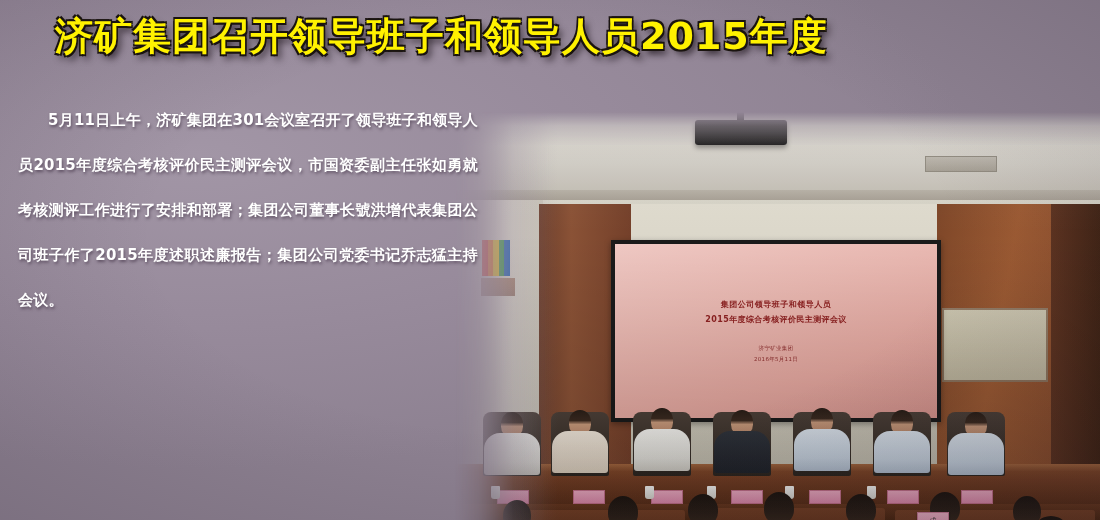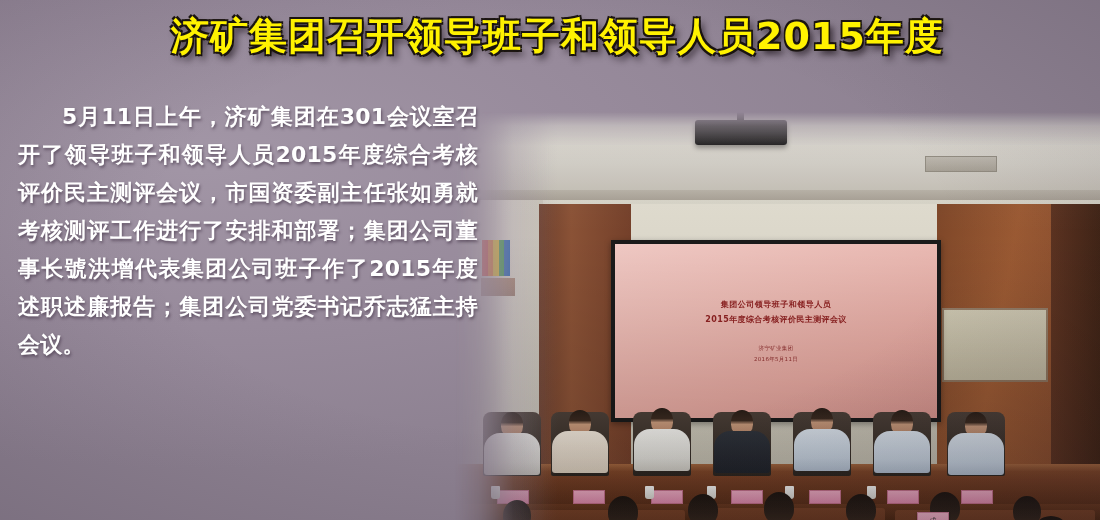--- a/index.html
+++ b/index.html
@@ -268,35 +268,34 @@
     color: #fff200;
     line-height: 1.18;
     white-space: nowrap;
     text-shadow:
       -1.6px -1.6px 0 #1a1410,
        1.6px -1.6px 0 #1a1410,
       -1.6px  1.6px 0 #1a1410,
        1.6px  1.6px 0 #1a1410,
        0 0 2px #1a1410,
        4px 5px 7px rgba(20,12,18,0.78);
-    text-align: center;
   }
   .title .line2 { text-align: right; }
 
   .article {
     position: absolute;
     left: 18px; top: 98px; width: 460px;
     z-index: 8;
   }
   .article p {
     margin: 0;
     color: #ffffff;
-    font-size: 22px;
+    font-size: 15px;
     font-weight: bold;
-    line-height: 38px;
+    line-height: 45px;
     letter-spacing: 0.2px;
     text-indent: 2em;
     text-shadow: 1px 2px 3px rgba(45,30,50,0.55);
     text-align: justify;
     text-justify: inter-character;
   }
   .article p + p { margin-top: 2px; }
 
   .newsflash {
     position: absolute;

